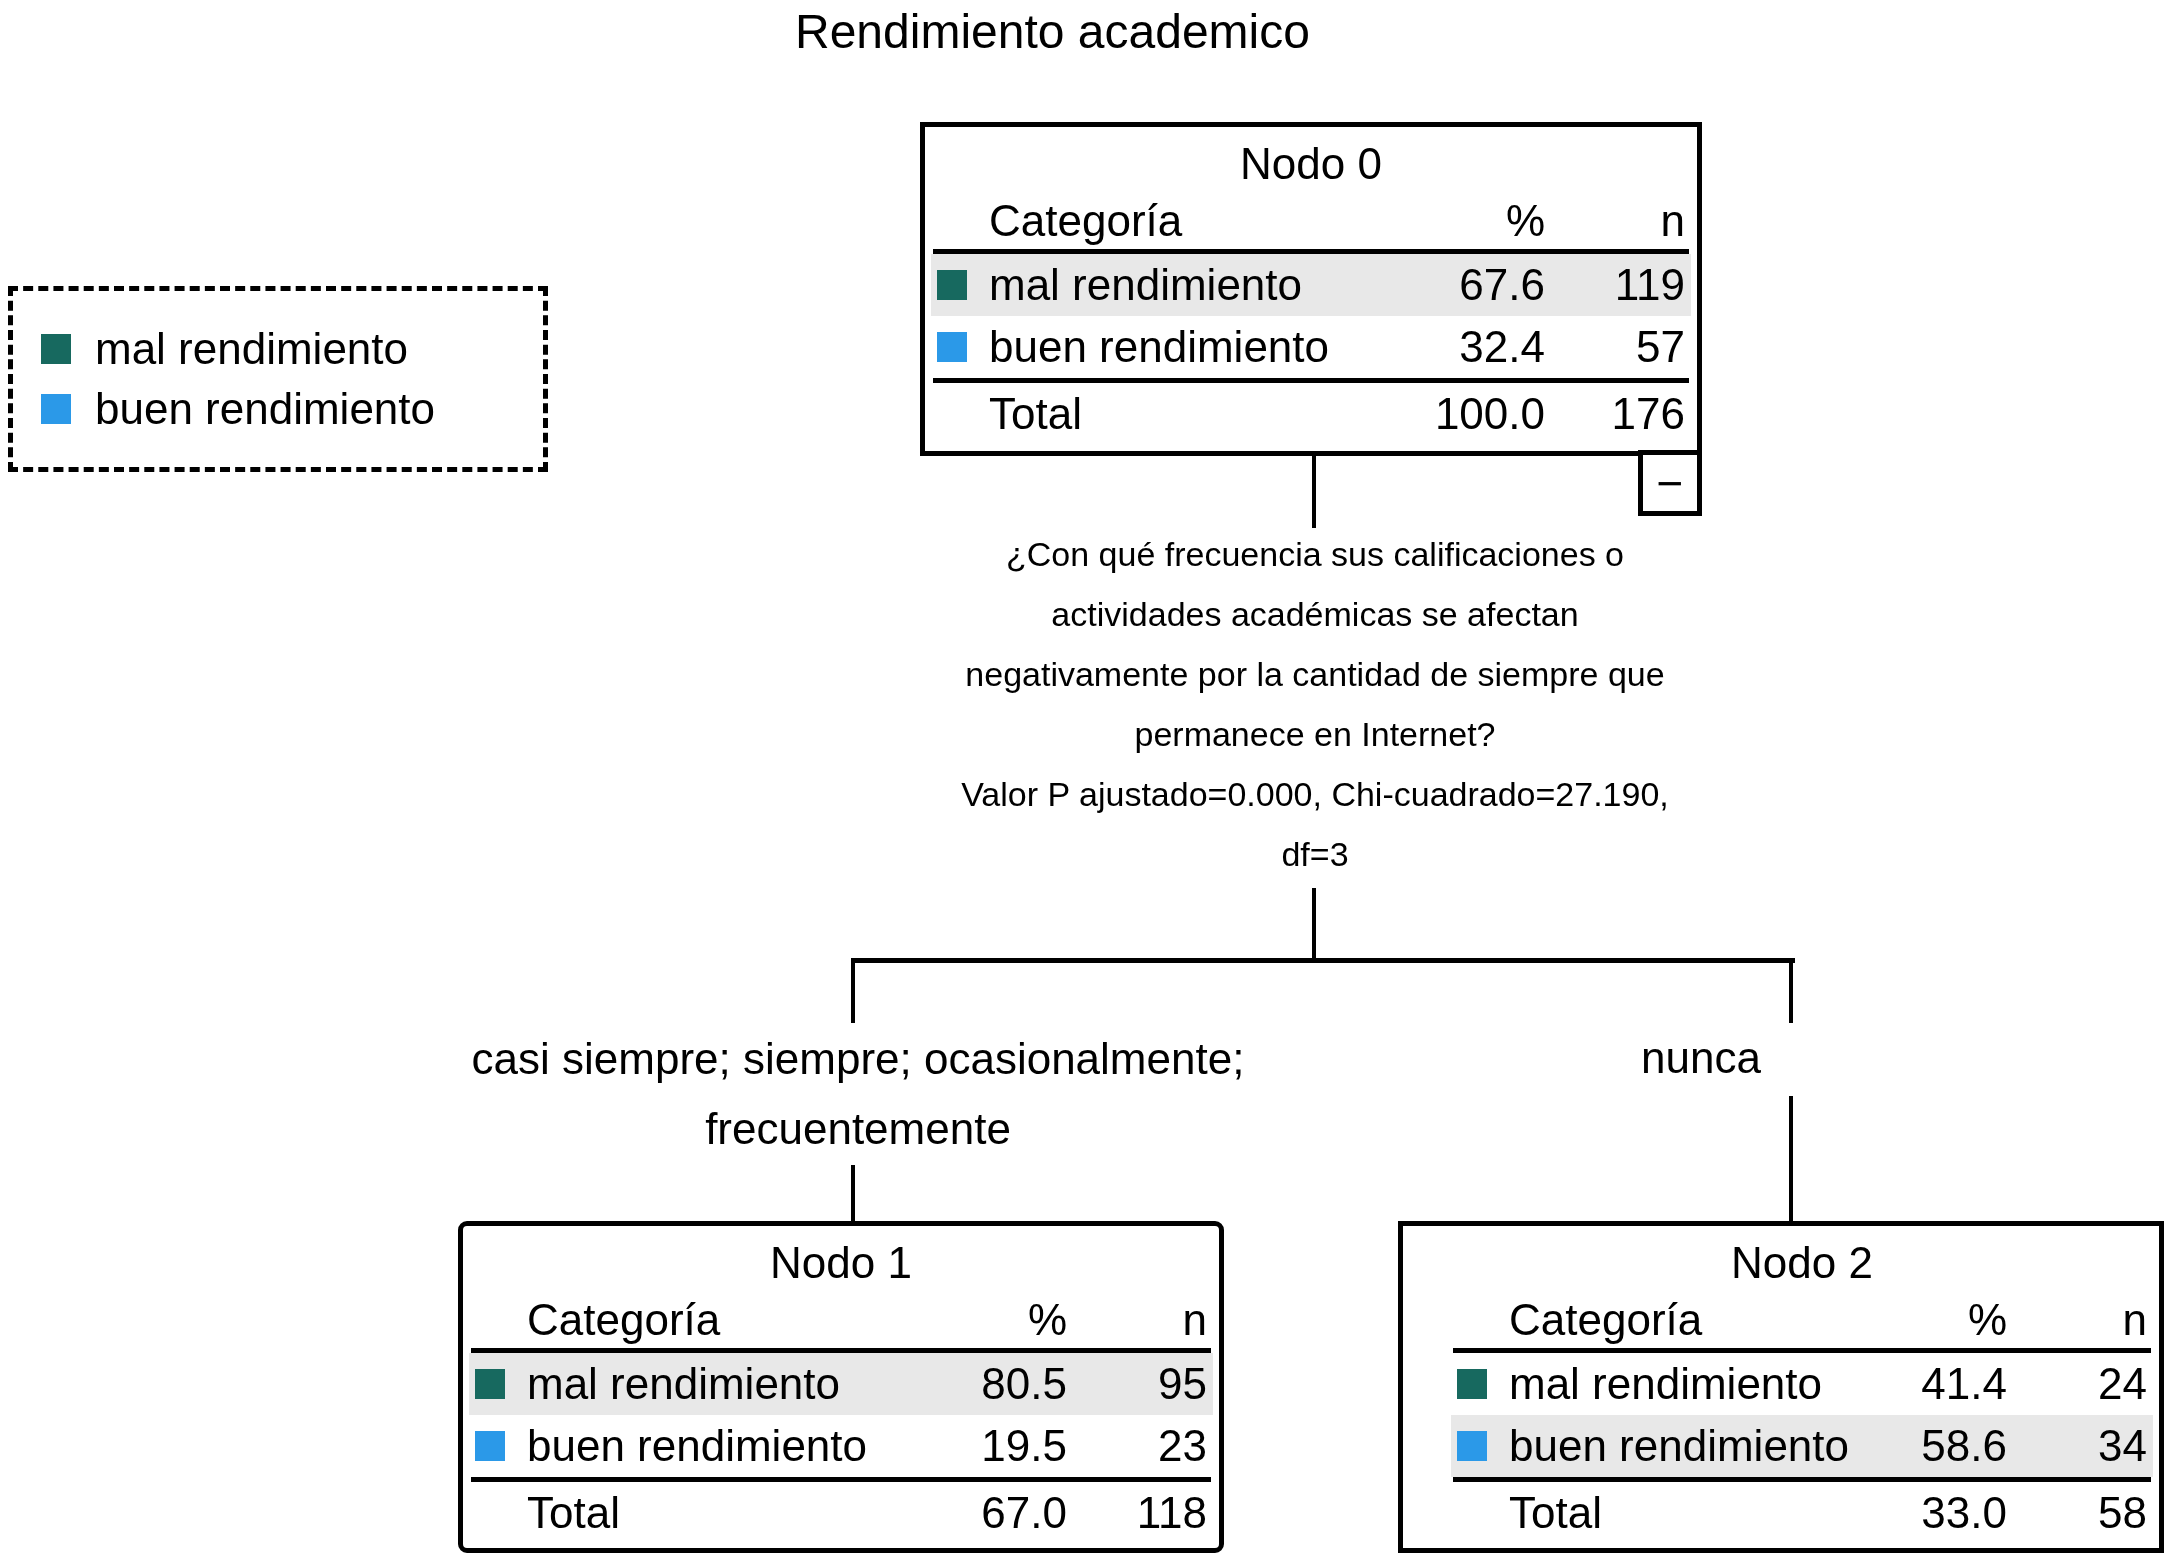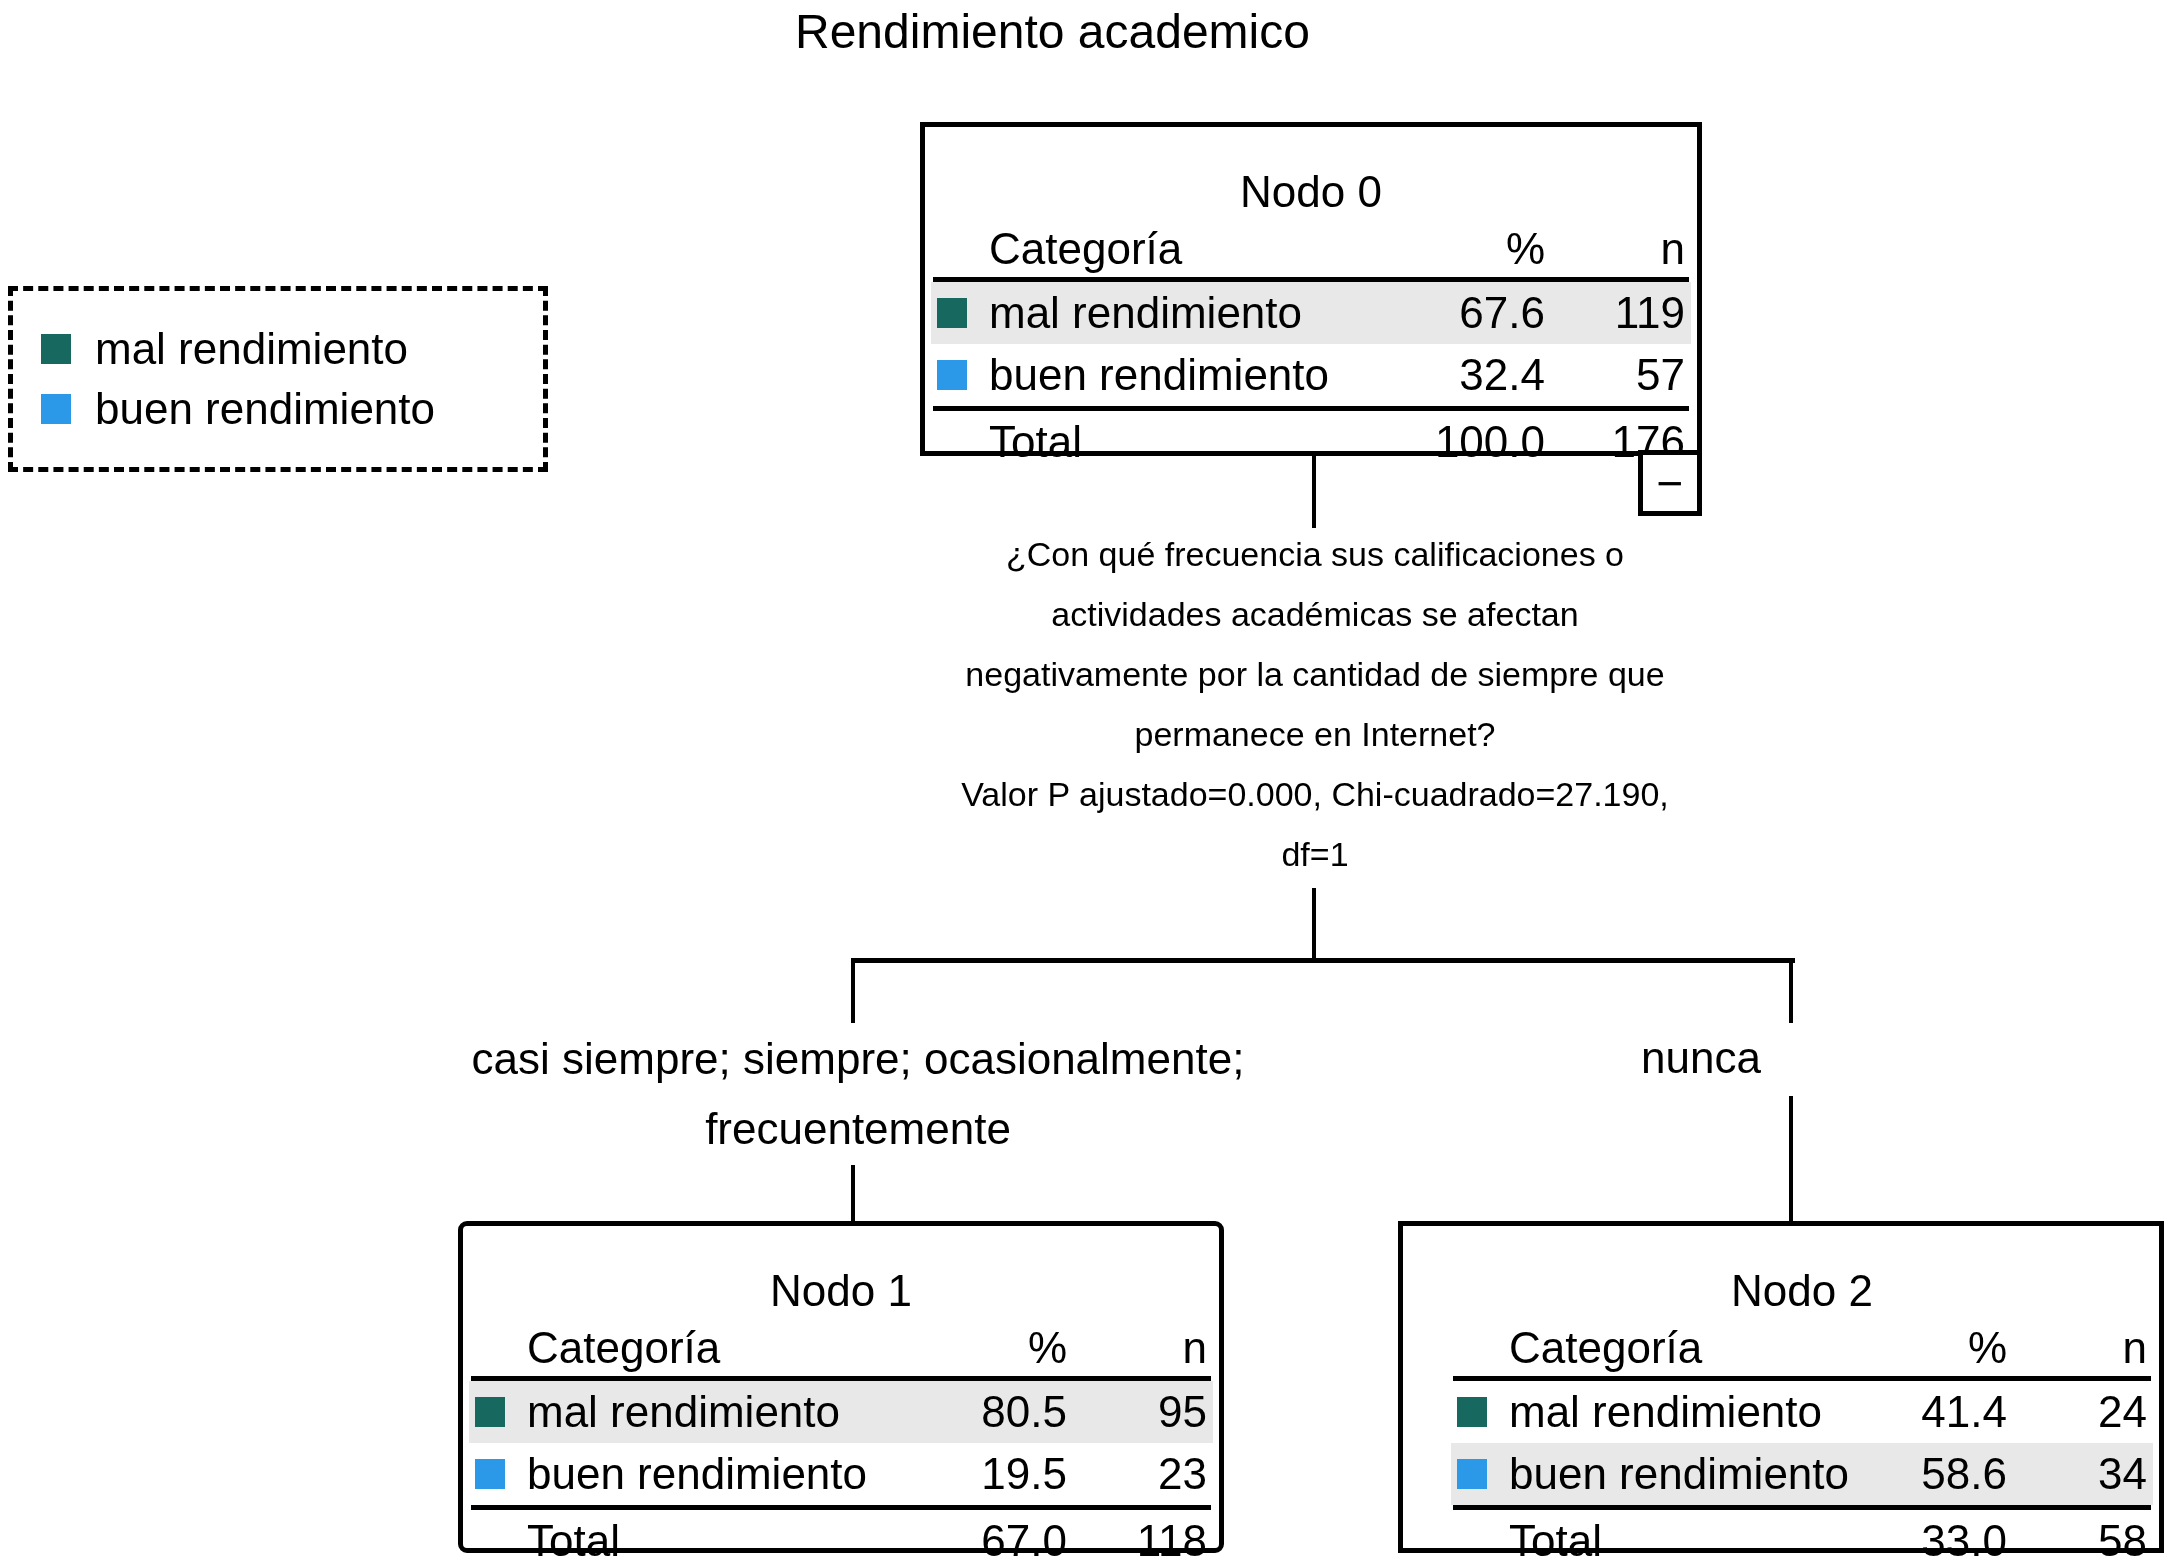--- a/index.html
+++ b/index.html
@@ -35,21 +35,21 @@
   .sw-spacer { background: transparent; }
 
   
   .node {
     border: 5px solid #000; box-sizing: border-box;
     background: #fff; padding: 8px 6px 0 6px;
   }
   .node-0 { left: 920px;  top: 122px;  width: 782px; height: 334px; }
   .node-1 { left: 458px;  top: 1221px; width: 766px; height: 332px; border-radius: 9px; }
   .node-2 { left: 1398px; top: 1221px; width: 766px; height: 332px; padding-left: 48px; }
-  .node-title { text-align: center; font-size: 44px; height: 58px; line-height: 58px; margin-top: 28px; }
+  .node-title { text-align: center; font-size: 44px; height: 58px; line-height: 58px; }
   .trow {
     display: flex; align-items: center;
     height: 62px; padding: 0 6px; font-size: 44px; white-space: nowrap;
   }
   .thead { height: 56px; }
   .c-cat { flex: 1; text-align: left; margin-left: 22px; }
   .c-pct { width: 150px; text-align: right; }
   .c-n   { width: 140px; text-align: right; }
   .hline { height: 5px; background: #000; margin: 0 2px; }
   .highlight { background: #E8E8E8; }
@@ -144,21 +144,21 @@
   <div class="abs line" style="left:851px;  top:1165px; width:4px;   height:56px;"></div>
   <div class="abs line" style="left:1789px; top:963px;  width:4px;   height:60px;"></div>
   <div class="abs line" style="left:1789px; top:1096px; width:4px;   height:125px;"></div>
 
   <div class="abs question-block">
     <div>¿Con qué frecuencia sus calificaciones o</div>
     <div>actividades académicas se afectan</div>
     <div>negativamente por la cantidad de siempre que</div>
     <div>permanece en Internet?</div>
     <div>Valor P ajustado=0.000, Chi-cuadrado=27.190,</div>
-    <div>df=1</div>
+    <div>df=3</div>
   </div>
 
   <div class="abs branch-label-left">
     <div>casi siempre; siempre; ocasionalmente;</div>
     <div>frecuentemente</div>
   </div>
   <div class="abs branch-label-right">
     <div>nunca</div>
   </div>
 

